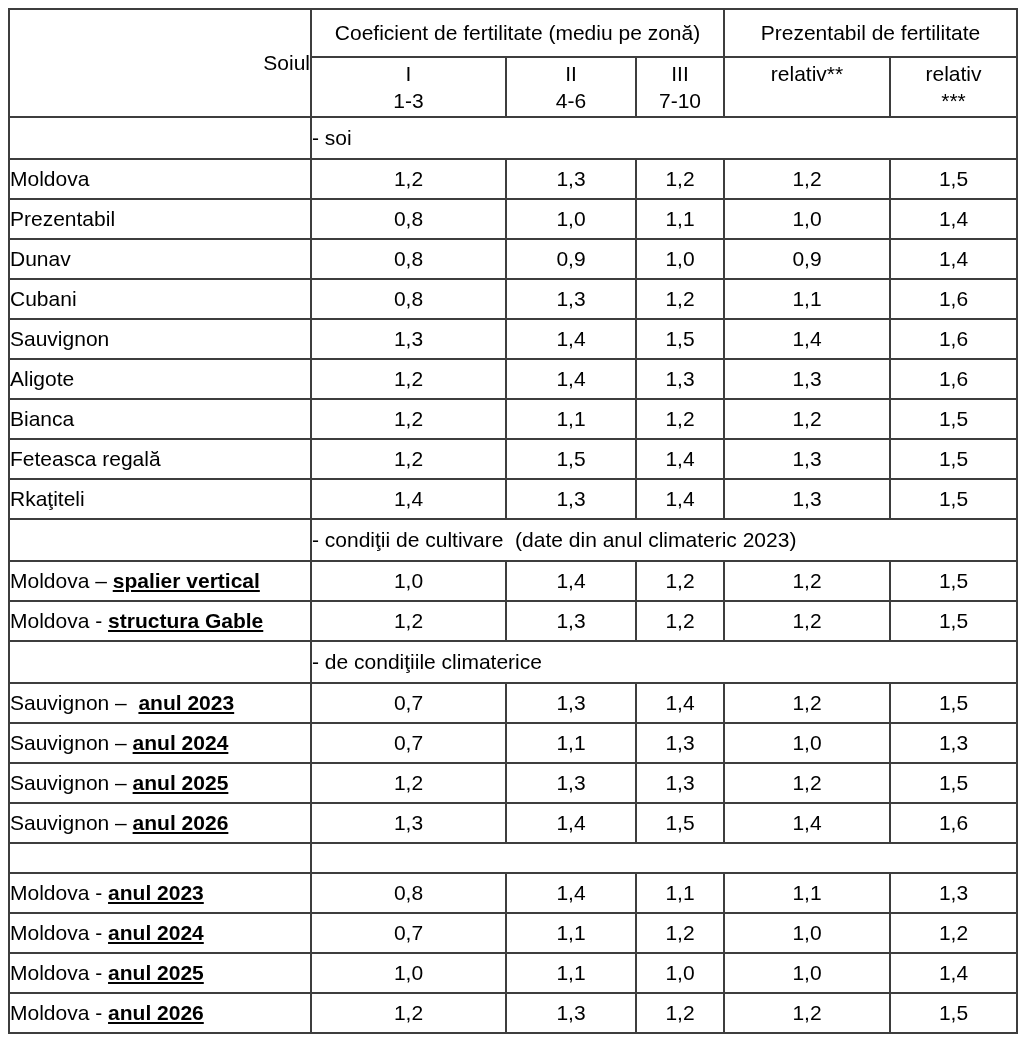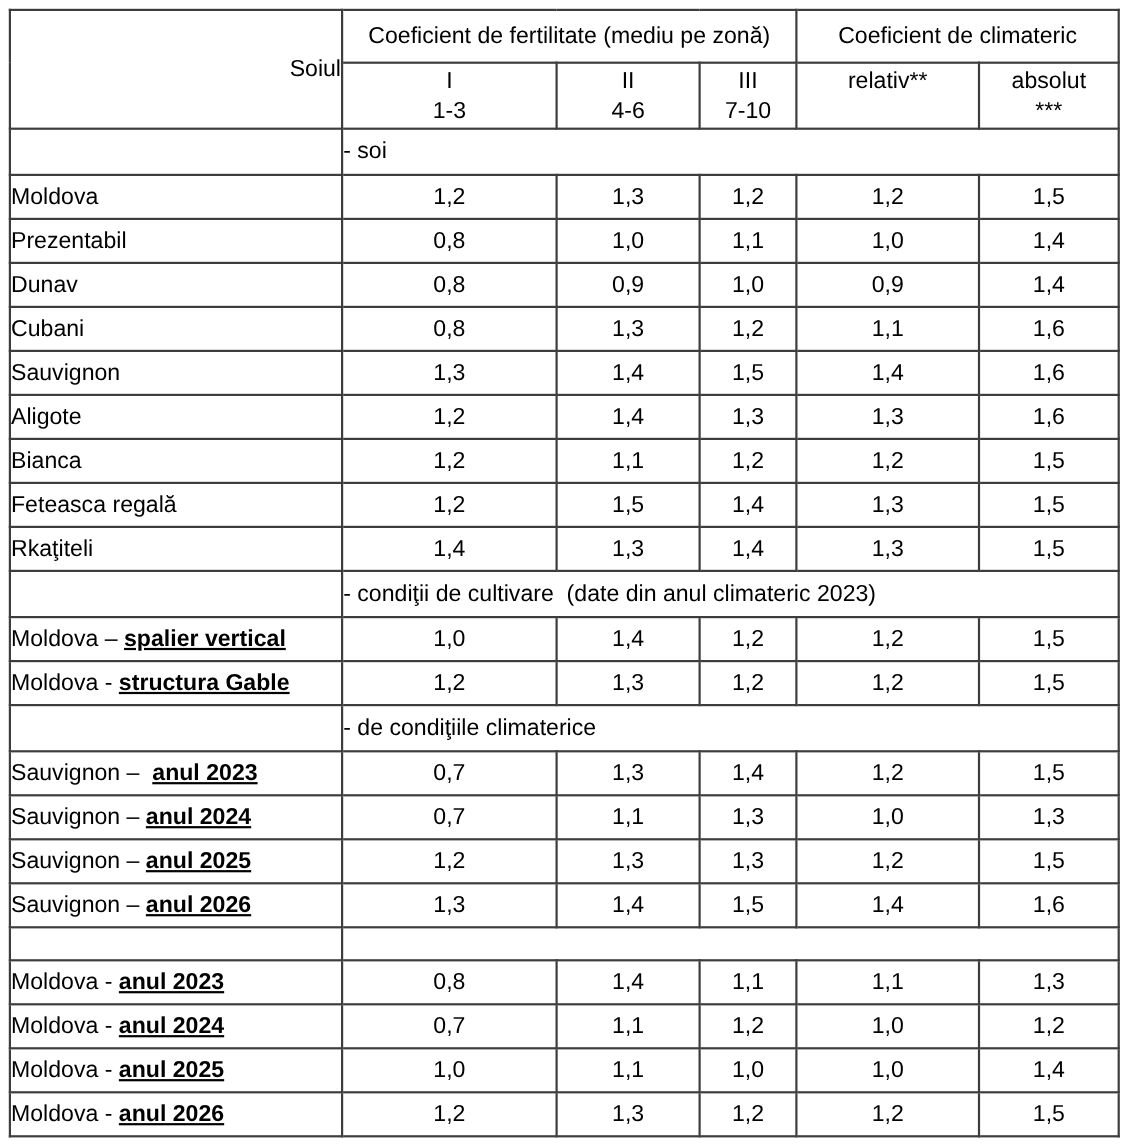--- a/index.html
+++ b/index.html
@@ -80,41 +80,41 @@
       <col class="c-z1">
       <col class="c-z2">
       <col class="c-z3">
       <col class="c-rel">
       <col class="c-abs">
     </colgroup>
     <thead>
       <tr class="hdr-group">
         <td rowspan="2" class="cell-soiul">Soiul</td>
         <td colspan="3" class="cell-group">Coeficient de fertilitate (mediu pe zonă)</td>
-        <td colspan="2" class="cell-group">Coeficient de climateric</td>
+        <td colspan="2" class="cell-group">Prezentabil de fertilitate</td>
       </tr>
       <tr class="hdr-sub">
         <td class="cell-sub">
           <span class="subline">I</span>
           <span class="subline">1-3</span>
         </td>
         <td class="cell-sub">
           <span class="subline">II</span>
           <span class="subline">4-6</span>
         </td>
         <td class="cell-sub">
           <span class="subline">III</span>
           <span class="subline">7-10</span>
         </td>
         <td class="cell-sub">
           <span class="subline">relativ**</span>
           <span class="subline"></span>
         </td>
         <td class="cell-sub">
-          <span class="subline">absolut</span>
+          <span class="subline">relativ</span>
           <span class="subline">***</span>
         </td>
       </tr>
     </thead>
     <tbody>
         <tr class="row-section">
           <td class="cell-name"></td>
           <td class="cell-section" colspan="5">- soi</td>
         </tr>
         <tr class="row-data">

